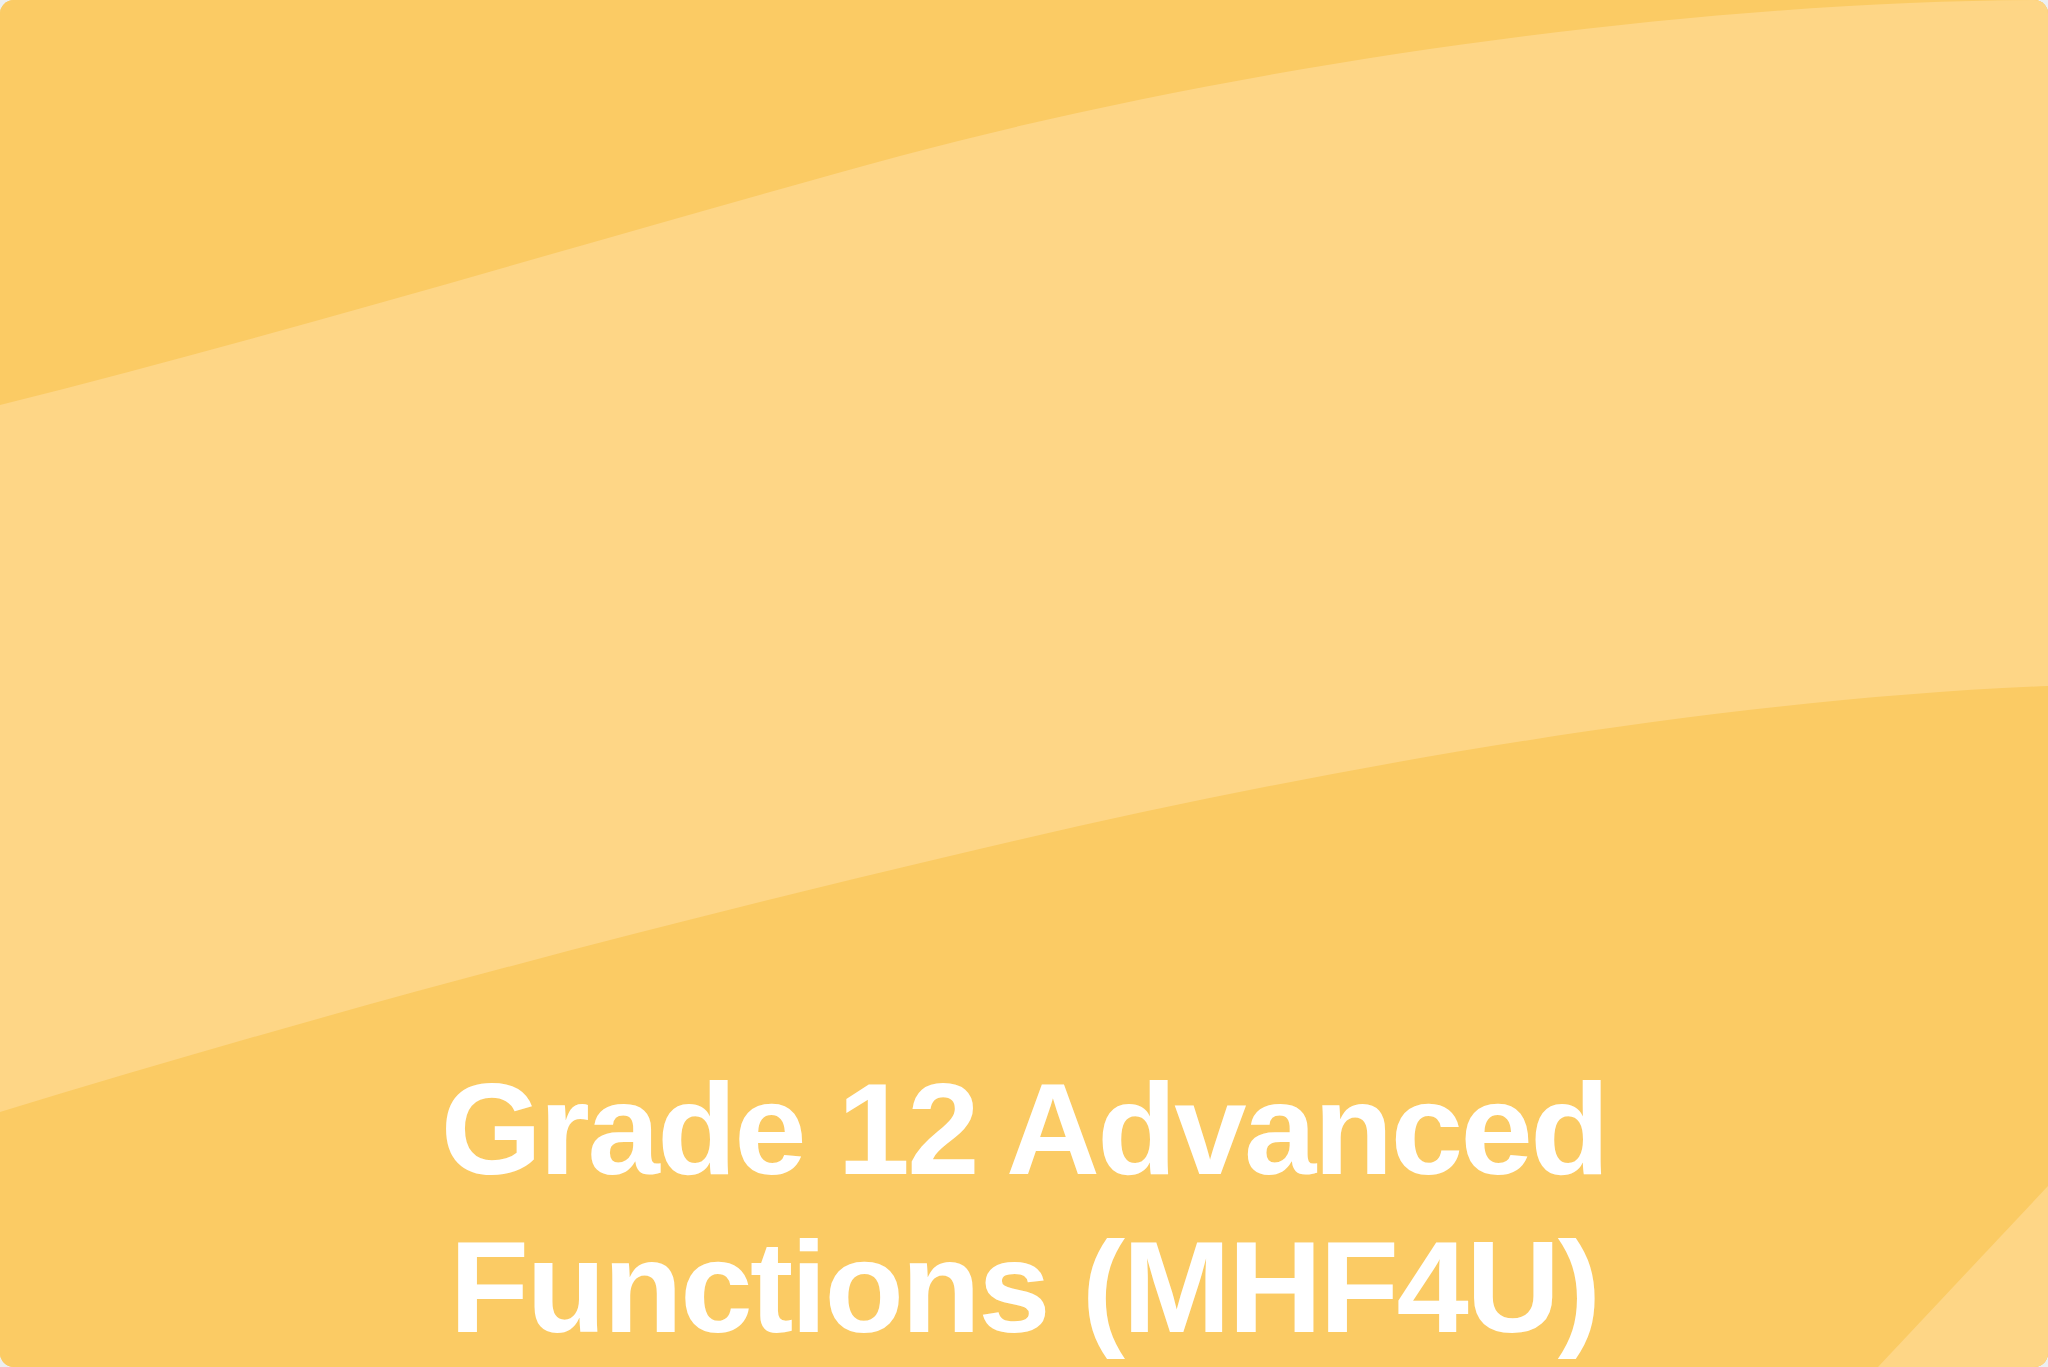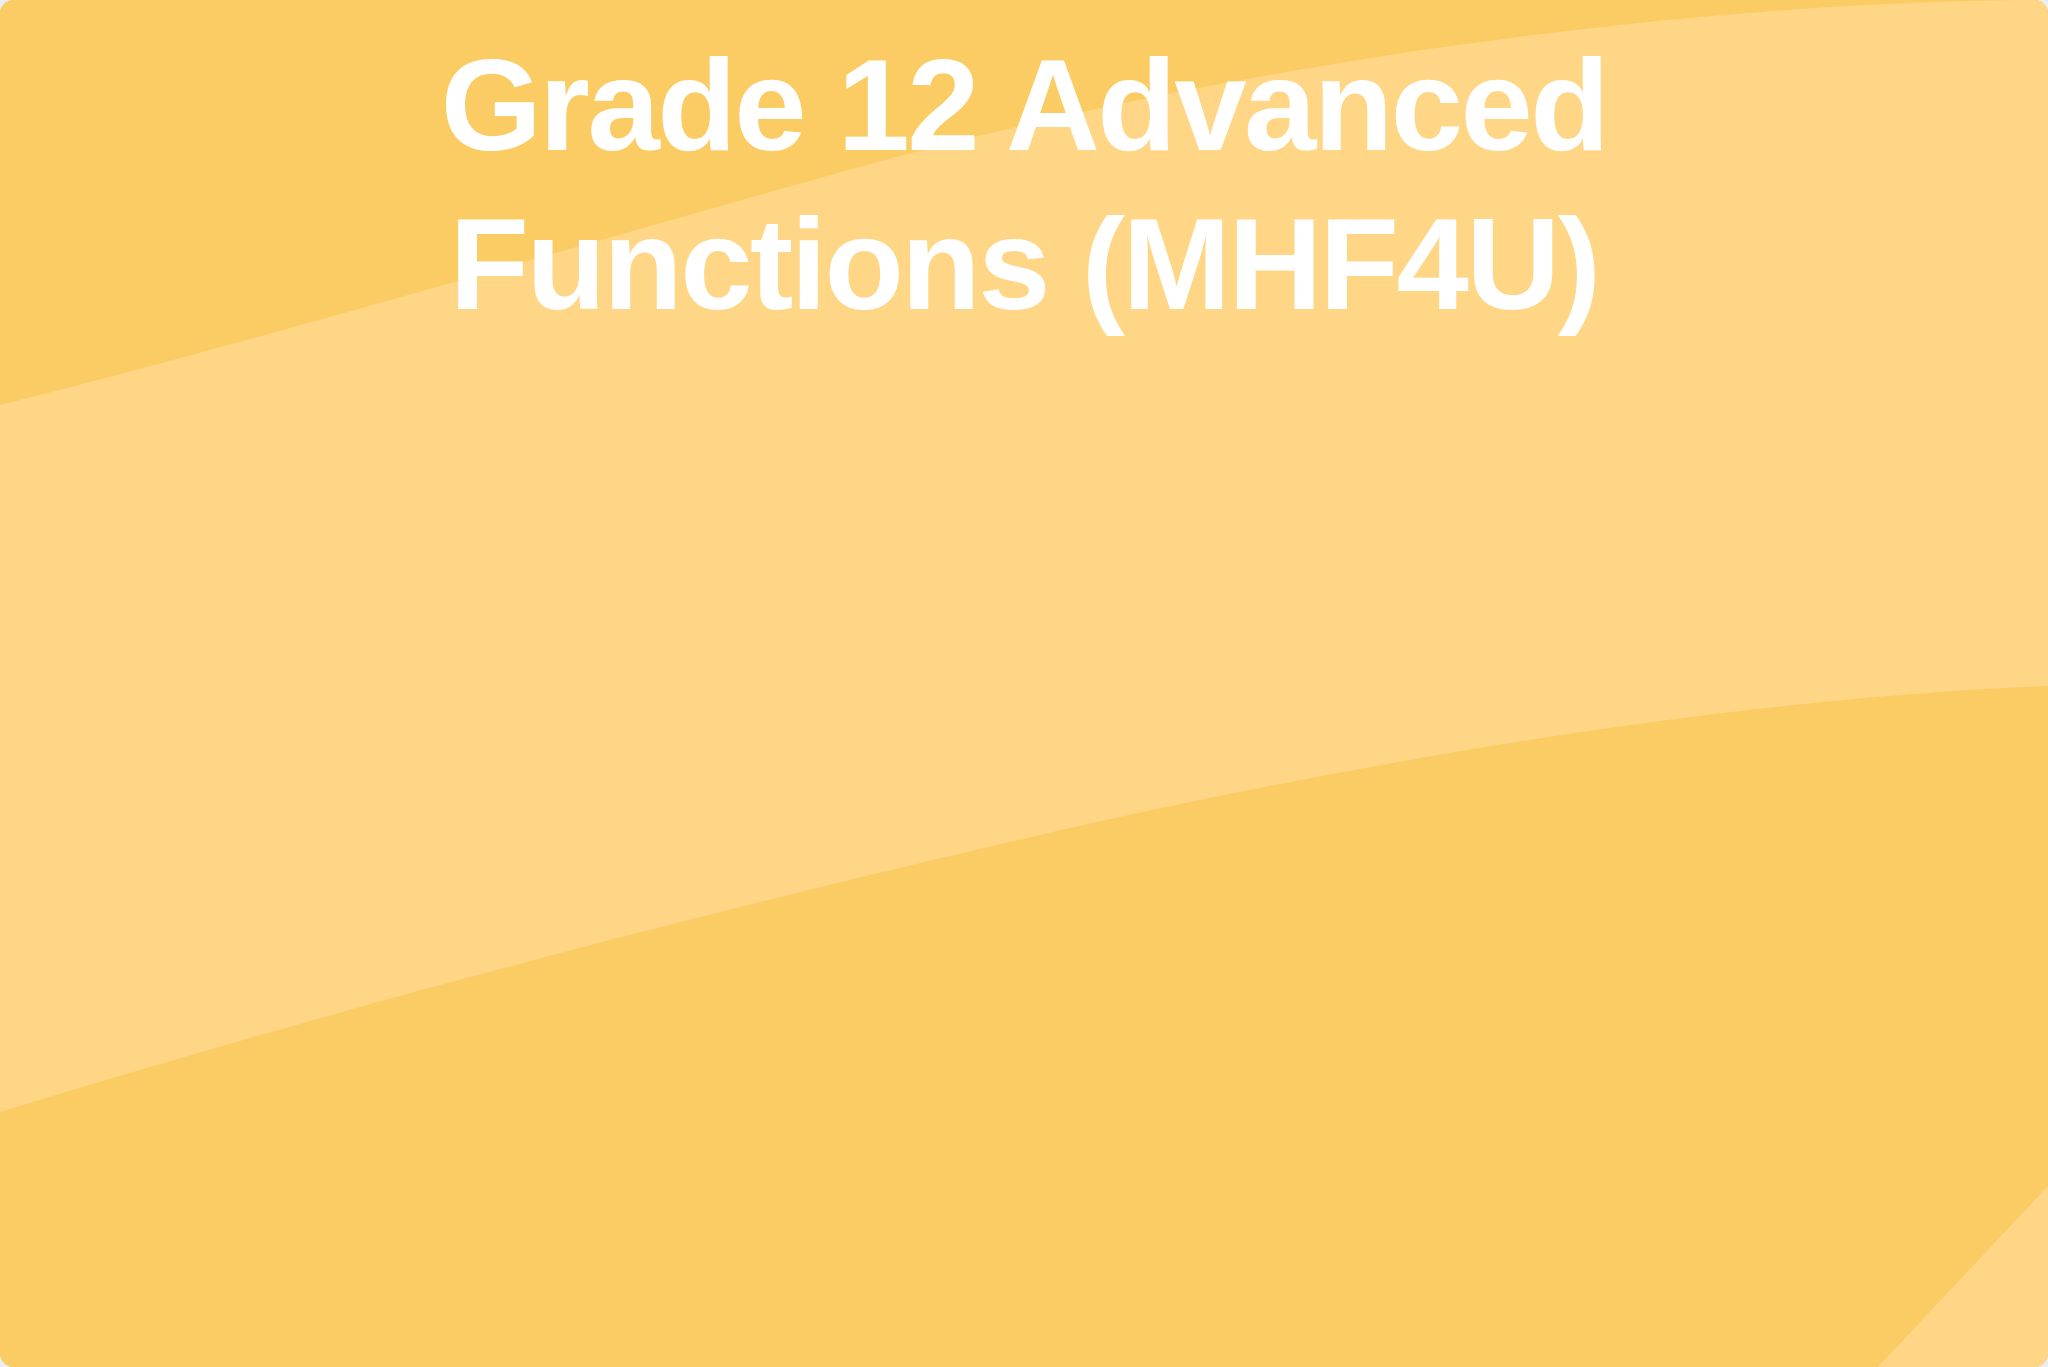--- a/index.html
+++ b/index.html
@@ -36,25 +36,24 @@
     pointer-events: none;
   }
 
   
   .title-wrap {
     position: absolute;
     inset: 0;
     display: flex;
     flex-direction: column;
     align-items: center;
-    justify-content: flex-start;
+    justify-content: flex-end;
     padding: 0 150px;
     box-sizing: border-box;
     z-index: 3;
-    margin-top: 26px;
   }
 
   #card-title {
     margin: 0;
     color: #ffffff;
     font-family: "Liberation Sans", "DejaVu Sans", sans-serif;
     font-weight: 700;
     font-size: 130px;
     line-height: 1.22;
     letter-spacing: -2.5px;

